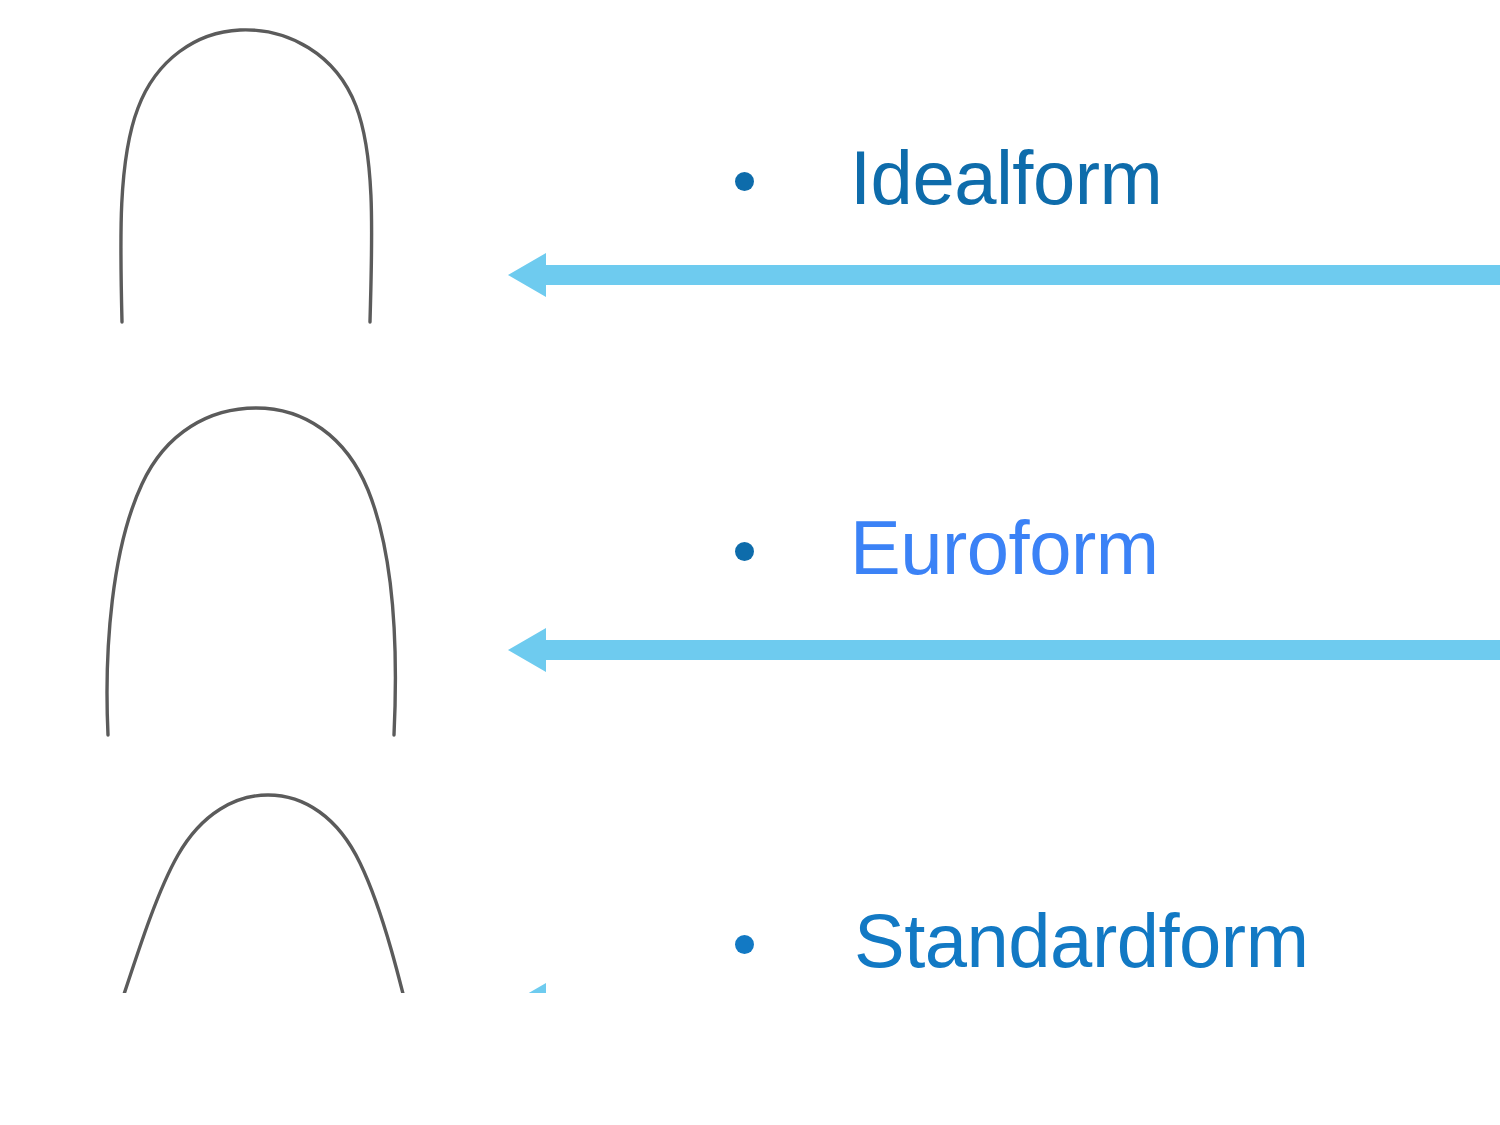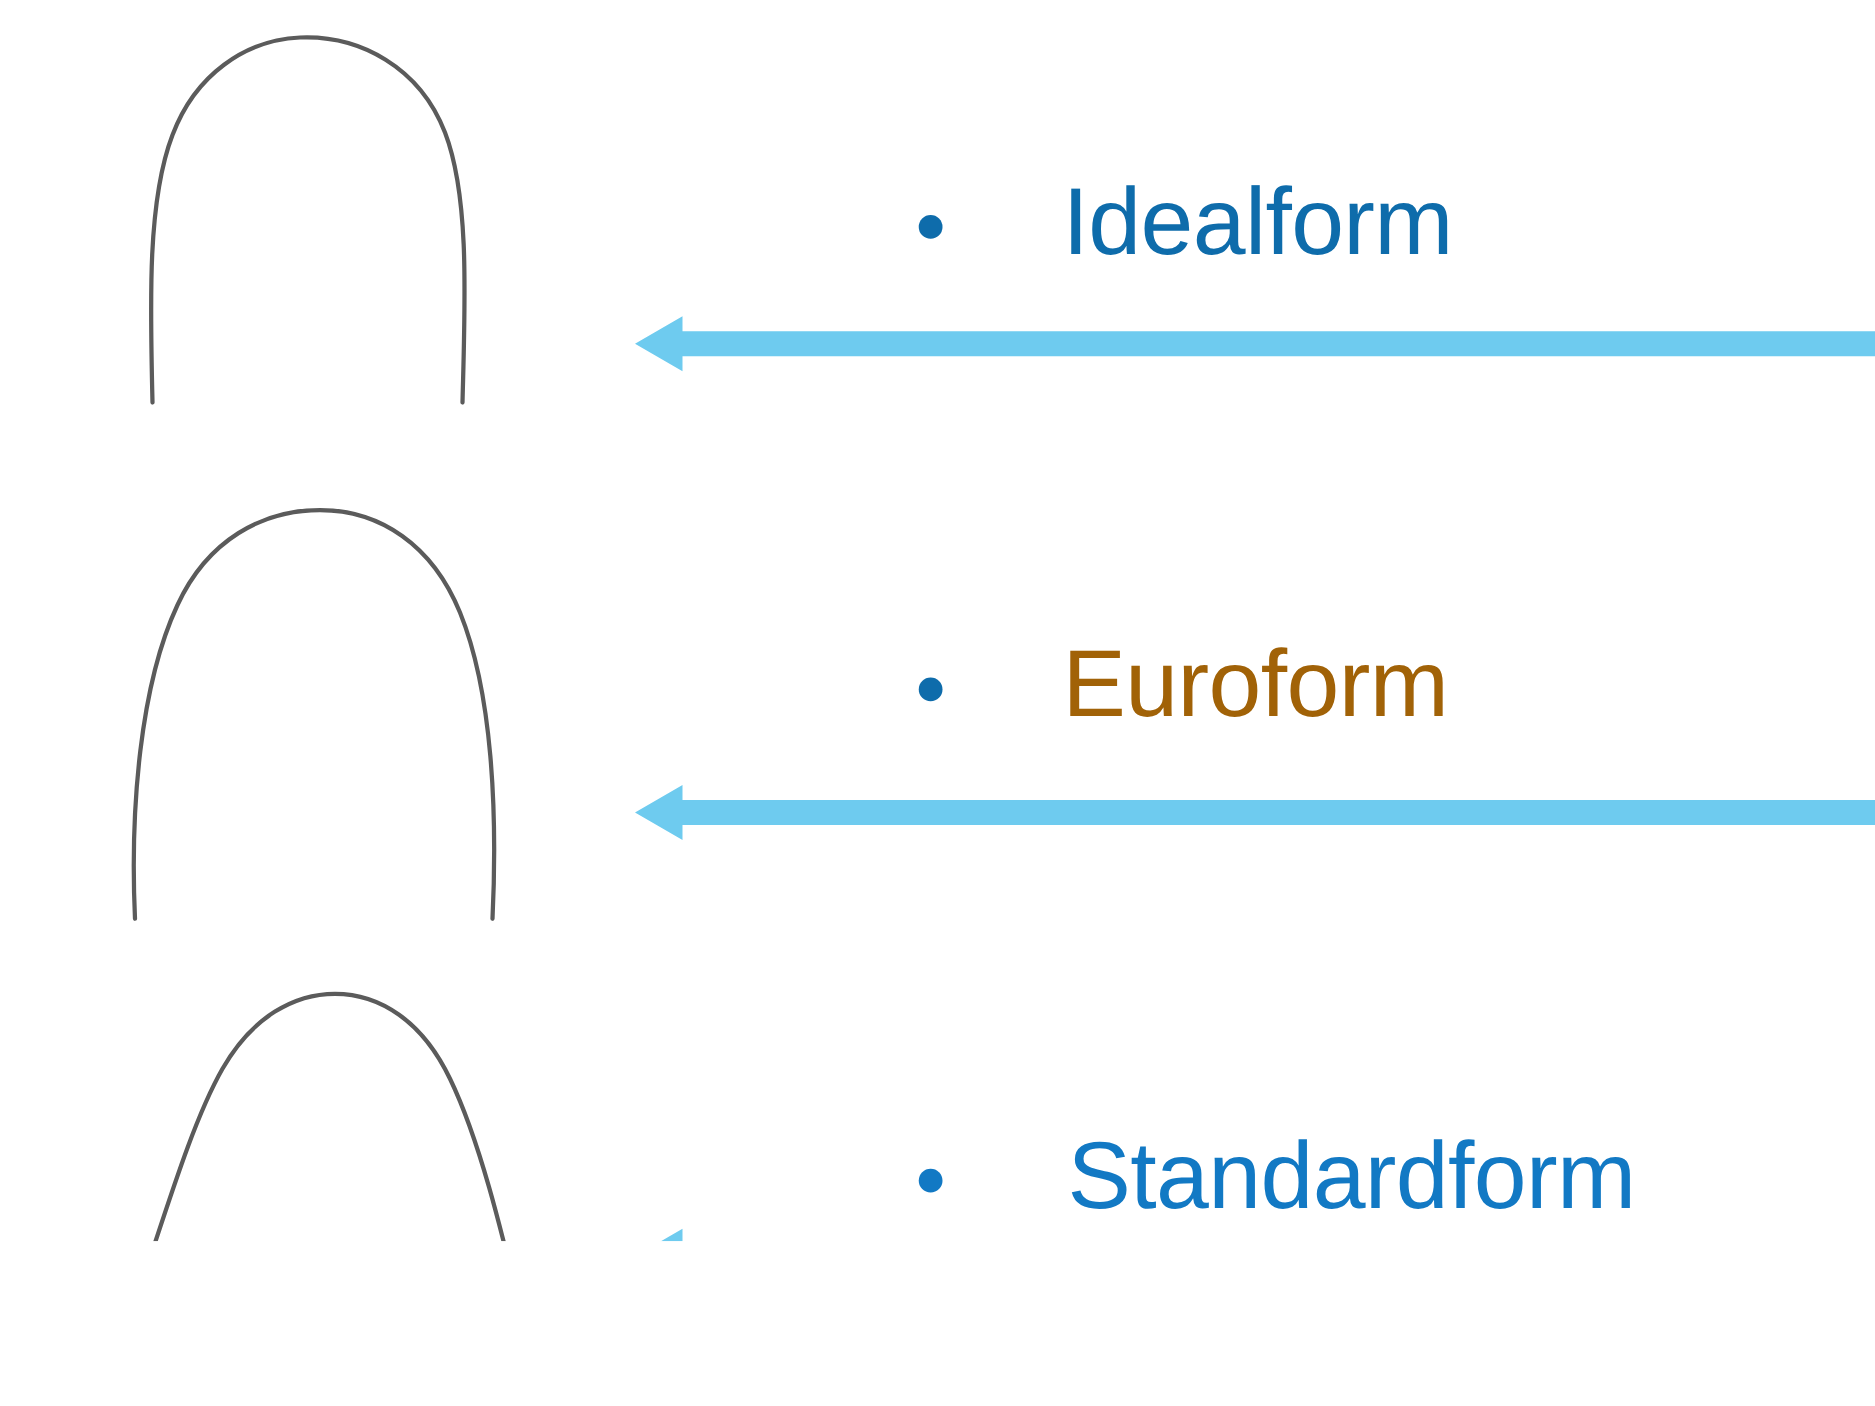--- a/index.html
+++ b/index.html
@@ -118,21 +118,21 @@
   </div>
 
   <div class="arrow" id="arrow-2">
     <svg viewBox="0 0 992 48" preserveAspectRatio="none">
       <path d="M 0 24 L 38 2 L 38 14 L 992 14 L 992 34 L 38 34 L 38 46 Z" fill="#6ecbef"></path>
     </svg>
   </div>
 
   <div class="bullet-row" id="label-row-2">
     <span class="bullet-dot" style="background:#0e6cab"></span>
-    <span class="bullet-label" style="color:#a16207">Euroform</span>
+    <span class="bullet-label" style="color:#3b82f6">Euroform</span>
   </div>
 
   <div class="arch-figure" id="arch-row-3">
     <svg viewBox="0 0 420 325" preserveAspectRatio="none">
       <path class="wire" d="M 26 318
                C 60 232, 86 126, 118 70
                C 142 28, 176 10, 208 10
                C 244 10, 278 32, 300 78
                C 330 140, 350 240, 370 318"></path>
     </svg>

